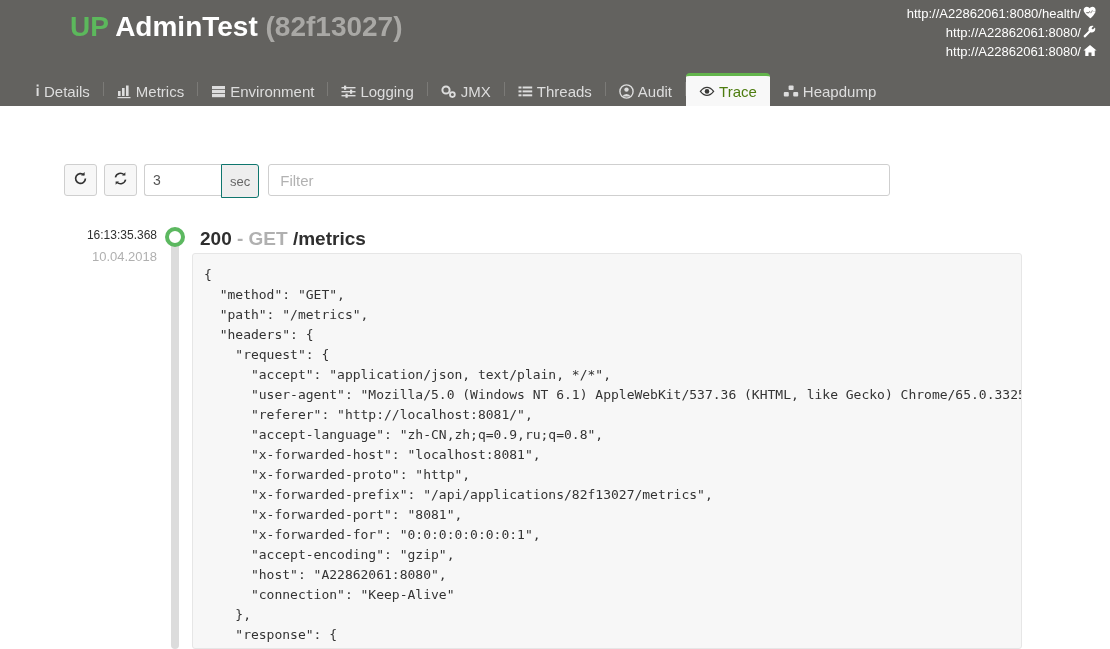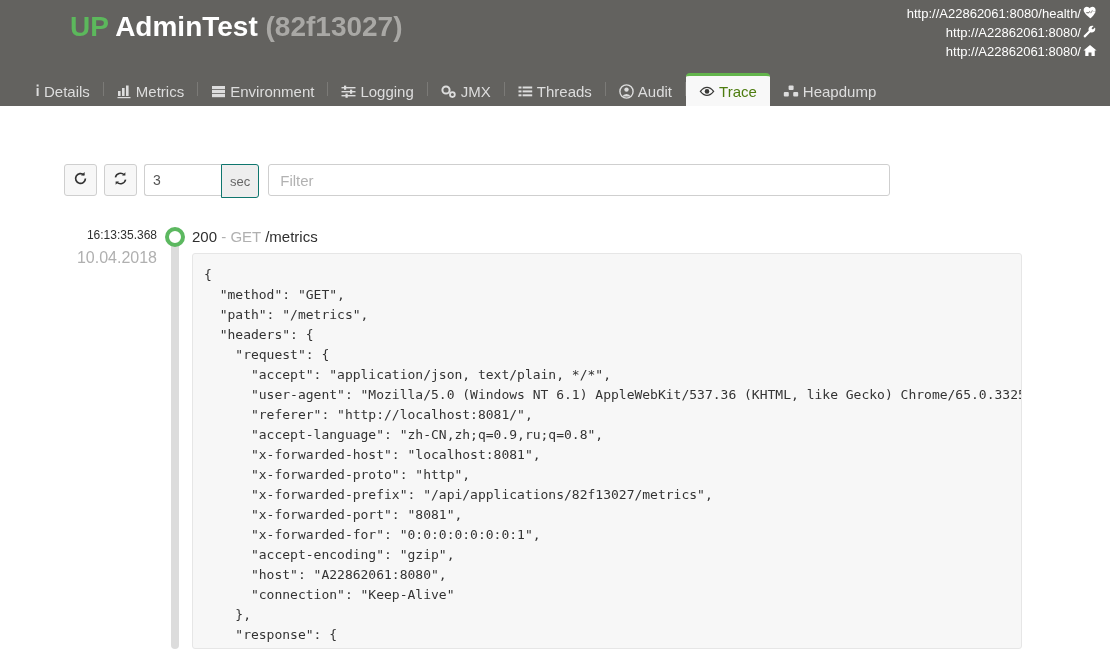--- a/index.html
+++ b/index.html
@@ -178,29 +178,30 @@
     width: 157px;
     text-align: right;
     font-size: 12px;
     color: #2f2f2f;
   }
   .entry-date {
     position: absolute;
     left: 0; top: 143px;
     width: 157px;
     text-align: right;
-    font-size: 16px;
+    font-size: 13px;
     color: #b0b0b0;
   }
   .entry-status {
     position: absolute;
-    left: 192px; top: 122px;
-    font-size: 15px;
+    left: 200px; top: 122px;
+    font-size: 19px;
     color: #2f2f2f;
     white-space: nowrap;
+    font-weight: bold;
   }
   .entry-status .dash { color: #b0b0b0; }
   .entry-status .method { color: #b0b0b0; }
   .entry-status .path { color: #2f2f2f; }
 
   .json-panel {
     position: absolute;
     left: 192px; top: 147px;
     width: 830px;
     height: 396px;

